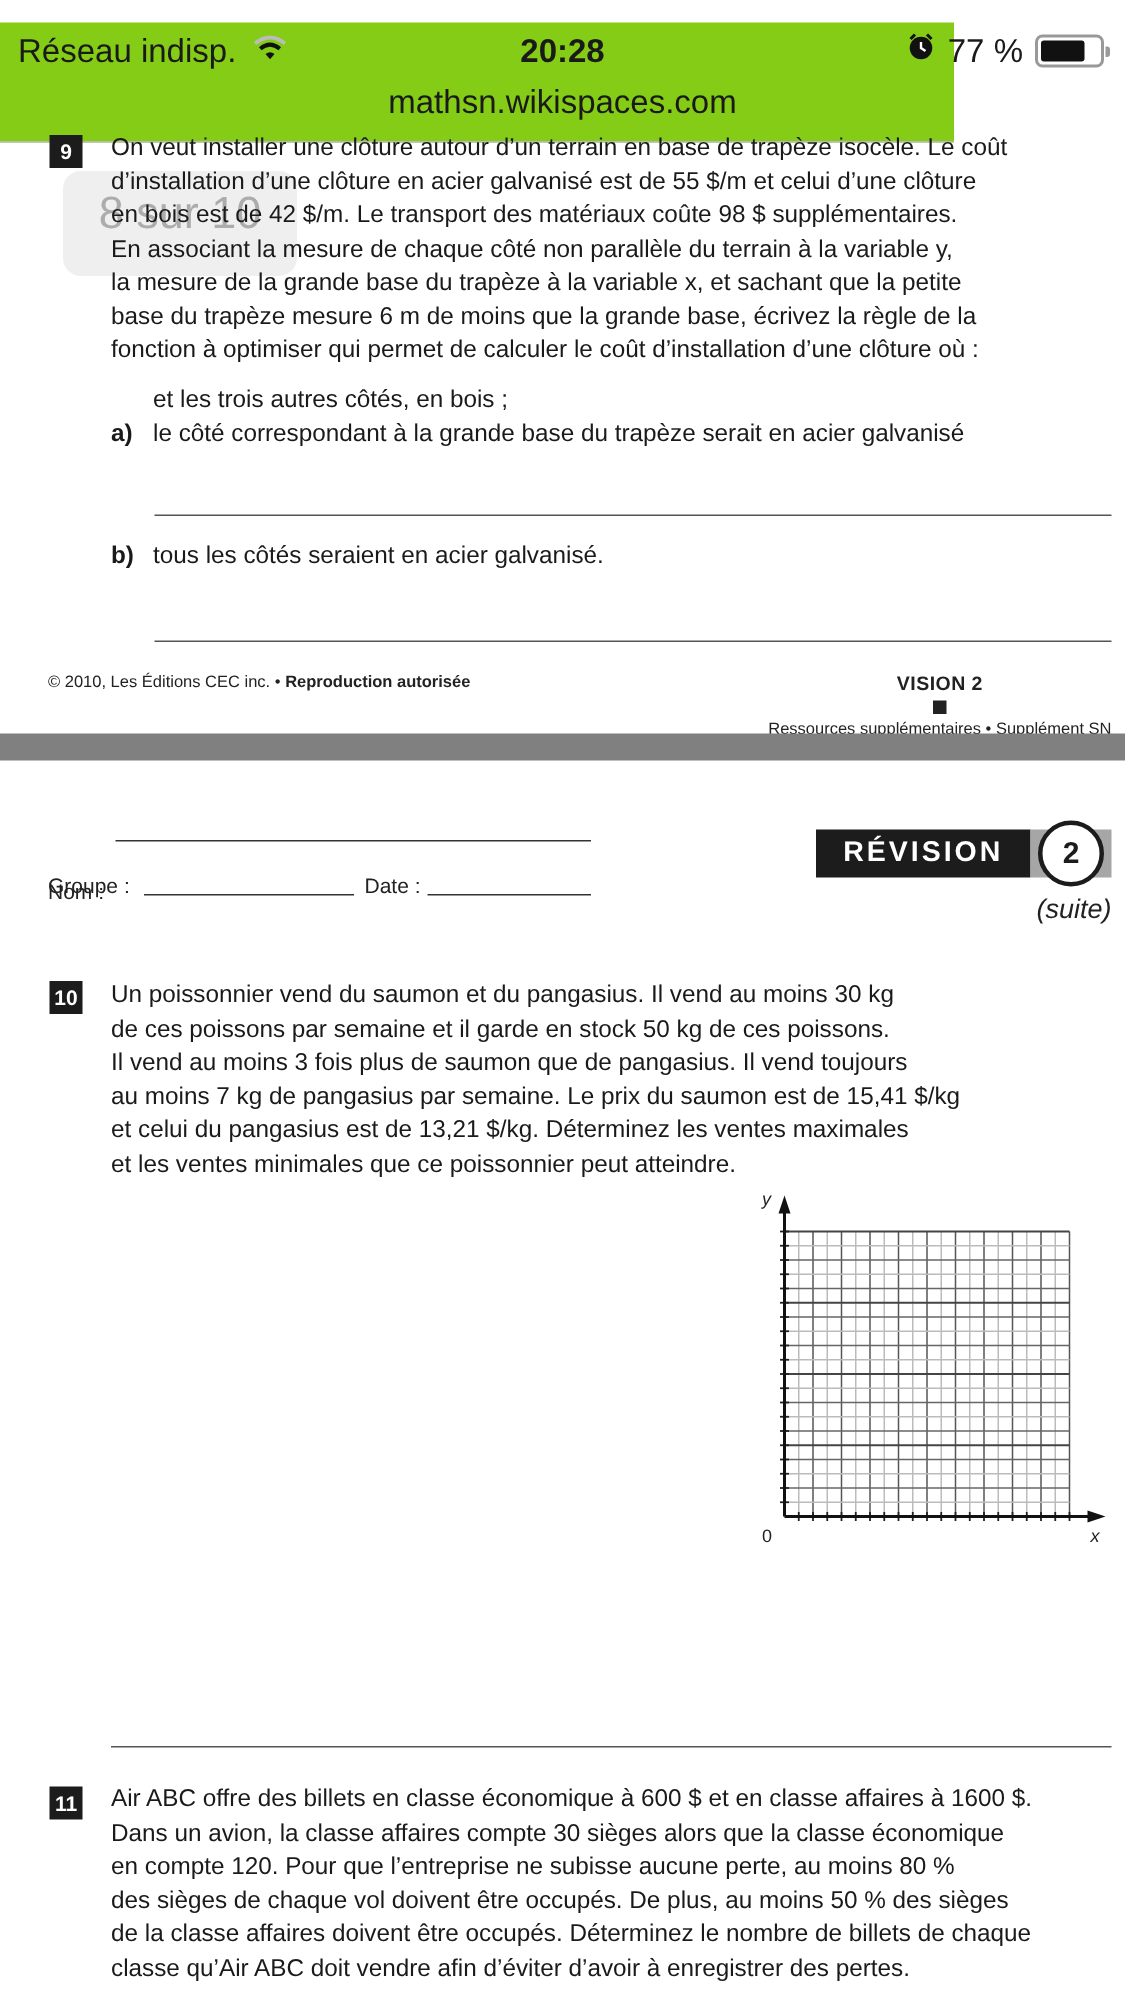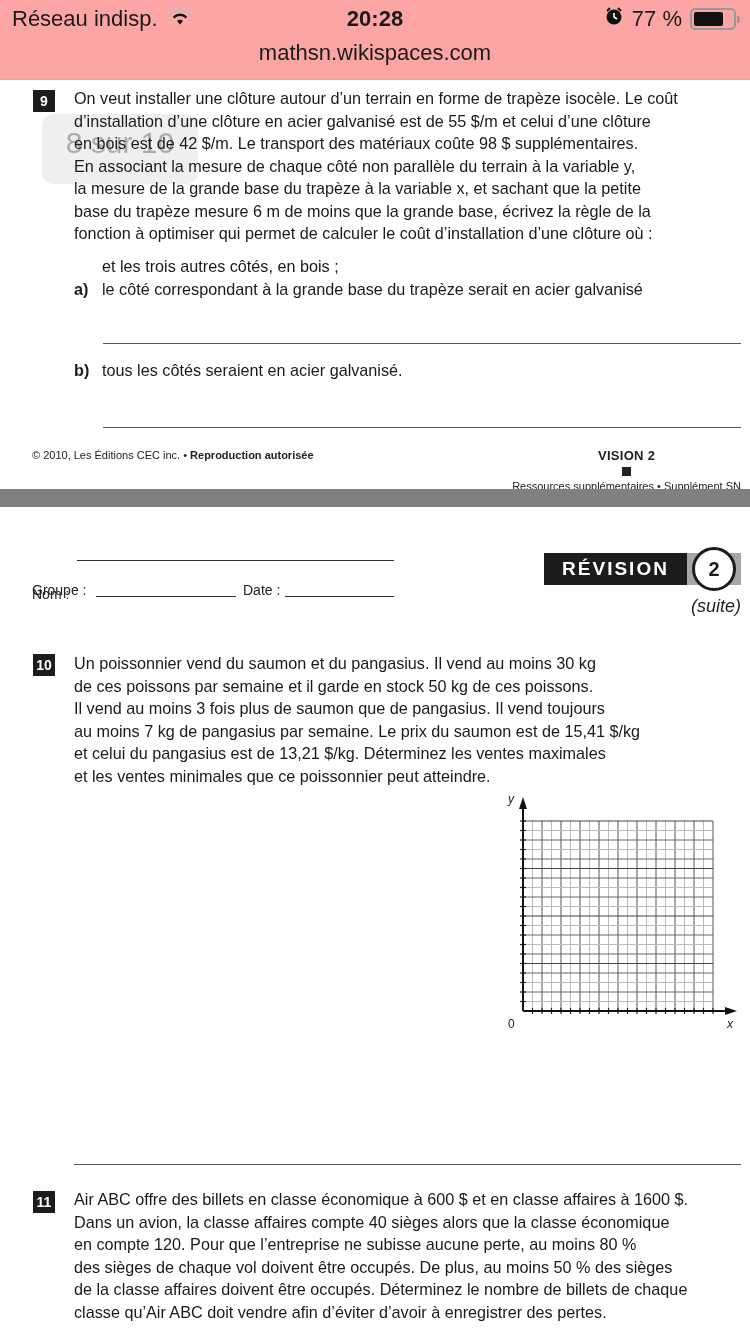--- a/index.html
+++ b/index.html
@@ -1,20 +1,20 @@
 <!DOCTYPE html>
 <html><head>
 <meta charset="utf-8">
 <style>
   * { box-sizing: border-box; margin: 0; padding: 0; }
   html, body { width: 750px; height: 1334px; overflow: hidden; background: #ffffff; }
   body { font-family: "Liberation Sans", sans-serif; color: #1a1a1a; position: relative; }
 
   
-  .topbar { position: absolute; left: 0; top: 0; width: 750px; height: 80px; background: #fca5a5; border-bottom: 1px solid #b8b8b8; }
+  .topbar { position: absolute; left: 0; top: 15px; width: 636px; height: 80px; background: #84cc16; border-bottom: 1px solid #b8b8b8; }
   .status { position: absolute; top: 6px; left: 0; width: 750px; height: 30px; font-size: 22px; }
   .status .carrier { position: absolute; left: 12px; top: 0; display: flex; align-items: center; gap: 10px; }
   .status .time { position: absolute; left: 0; width: 750px; text-align: center; top: 0; font-weight: bold; pointer-events: none; }
   .status .right { position: absolute; right: 14px; top: 0; display: flex; align-items: center; gap: 8px; }
   .battery { width: 46px; height: 22px; border: 2px solid #999; border-radius: 5px; padding: 2px; position: relative; }
   .battery .fill { height: 100%; width: 77%; background: #111; border-radius: 2px; }
   .battery:after { content: ""; position: absolute; right: -6px; top: 6px; width: 3px; height: 7px; background: #999; border-radius: 0 2px 2px 0; }
   .url { position: absolute; top: 40px; left: 0; width: 750px; text-align: center; font-size: 22px; color: #1a1a1a; }
   .qnum { position: absolute; width: 22px; height: 22px; background: #1c1c1c; color: #fff; font-weight: bold; font-size: 14px; display: flex; align-items: center; justify-content: center; }
   .ptext { position: absolute; font-size: 16.2px; line-height: 22.5px; color: #1a1a1a; }
@@ -77,21 +77,21 @@
         </span>
     </div>
   </div>
   <div class="url">mathsn.wikispaces.com</div>
 </div>
 
 <div class="page-indicator">8 sur 10</div>
 
 <div class="qnum" style="left:33px; top:90px;">9</div>
 <div class="ptext" style="left:74px; top:87px; width:670px;">
-  <div>On veut installer une clôture autour d’un terrain en forme de trapèze isocèle. Le coût</div>
+  <div>On veut installer une clôture autour d’un terrain en base de trapèze isocèle. Le coût</div>
   <div>d’installation d’une clôture en acier galvanisé est de 55 $/m et celui d’une clôture</div>
   <div>en bois est de 42 $/m. Le transport des matériaux coûte 98 $ supplémentaires.</div>
   <div>En associant la mesure de chaque côté non parallèle du terrain à la variable y,</div>
   <div>la mesure de la grande base du trapèze à la variable x, et sachant que la petite</div>
   <div>base du trapèze mesure 6 m de moins que la grande base, écrivez la règle de la</div>
   <div>fonction à optimiser qui permet de calculer le coût d’installation d’une clôture où :</div>
 </div>
 
 <div class="ptext" style="left:74px; top:255px; width:670px;">
   <div style="padding-left:28px;">et les trois autres côtés, en bois ;</div>
@@ -230,18 +230,18 @@
   <span class="axis-label" style="left:18px; top:2px;">y</span>
   <span class="axis-label" style="left:237px; top:227px;">x</span>
   <span class="origin-label" style="left:18px; top:227px;">0</span>
 </div>
 
 <div class="answer-line" style="left:74px; top:1164px; width:667px;"></div>
 
 <div class="qnum" style="left:33px; top:1191px;">11</div>
 <div class="ptext" style="left:74px; top:1188px; width:676px;">
   <div>Air ABC offre des billets en classe économique à 600 $ et en classe affaires à 1600 $.</div>
-  <div>Dans un avion, la classe affaires compte 40 sièges alors que la classe économique</div>
+  <div>Dans un avion, la classe affaires compte 30 sièges alors que la classe économique</div>
   <div>en compte 120. Pour que l’entreprise ne subisse aucune perte, au moins 80 %</div>
   <div>des sièges de chaque vol doivent être occupés. De plus, au moins 50 % des sièges</div>
   <div>de la classe affaires doivent être occupés. Déterminez le nombre de billets de chaque</div>
   <div>classe qu’Air ABC doit vendre afin d’éviter d’avoir à enregistrer des pertes.</div>
 </div>
 
 </body></html>

